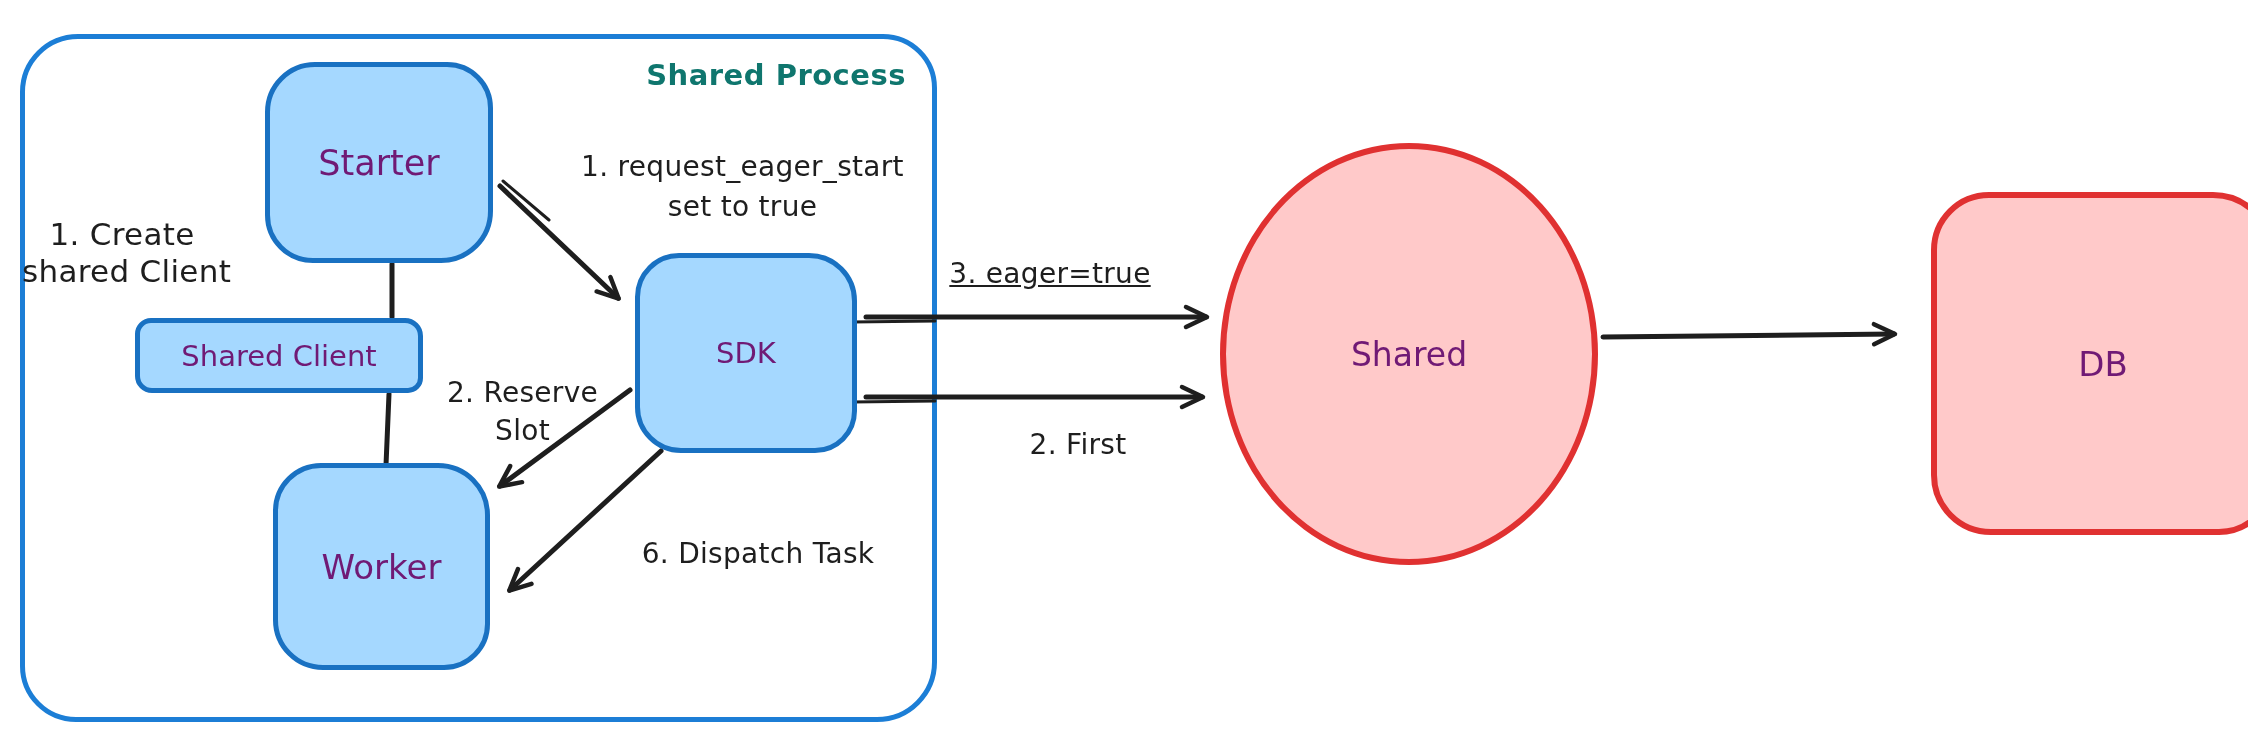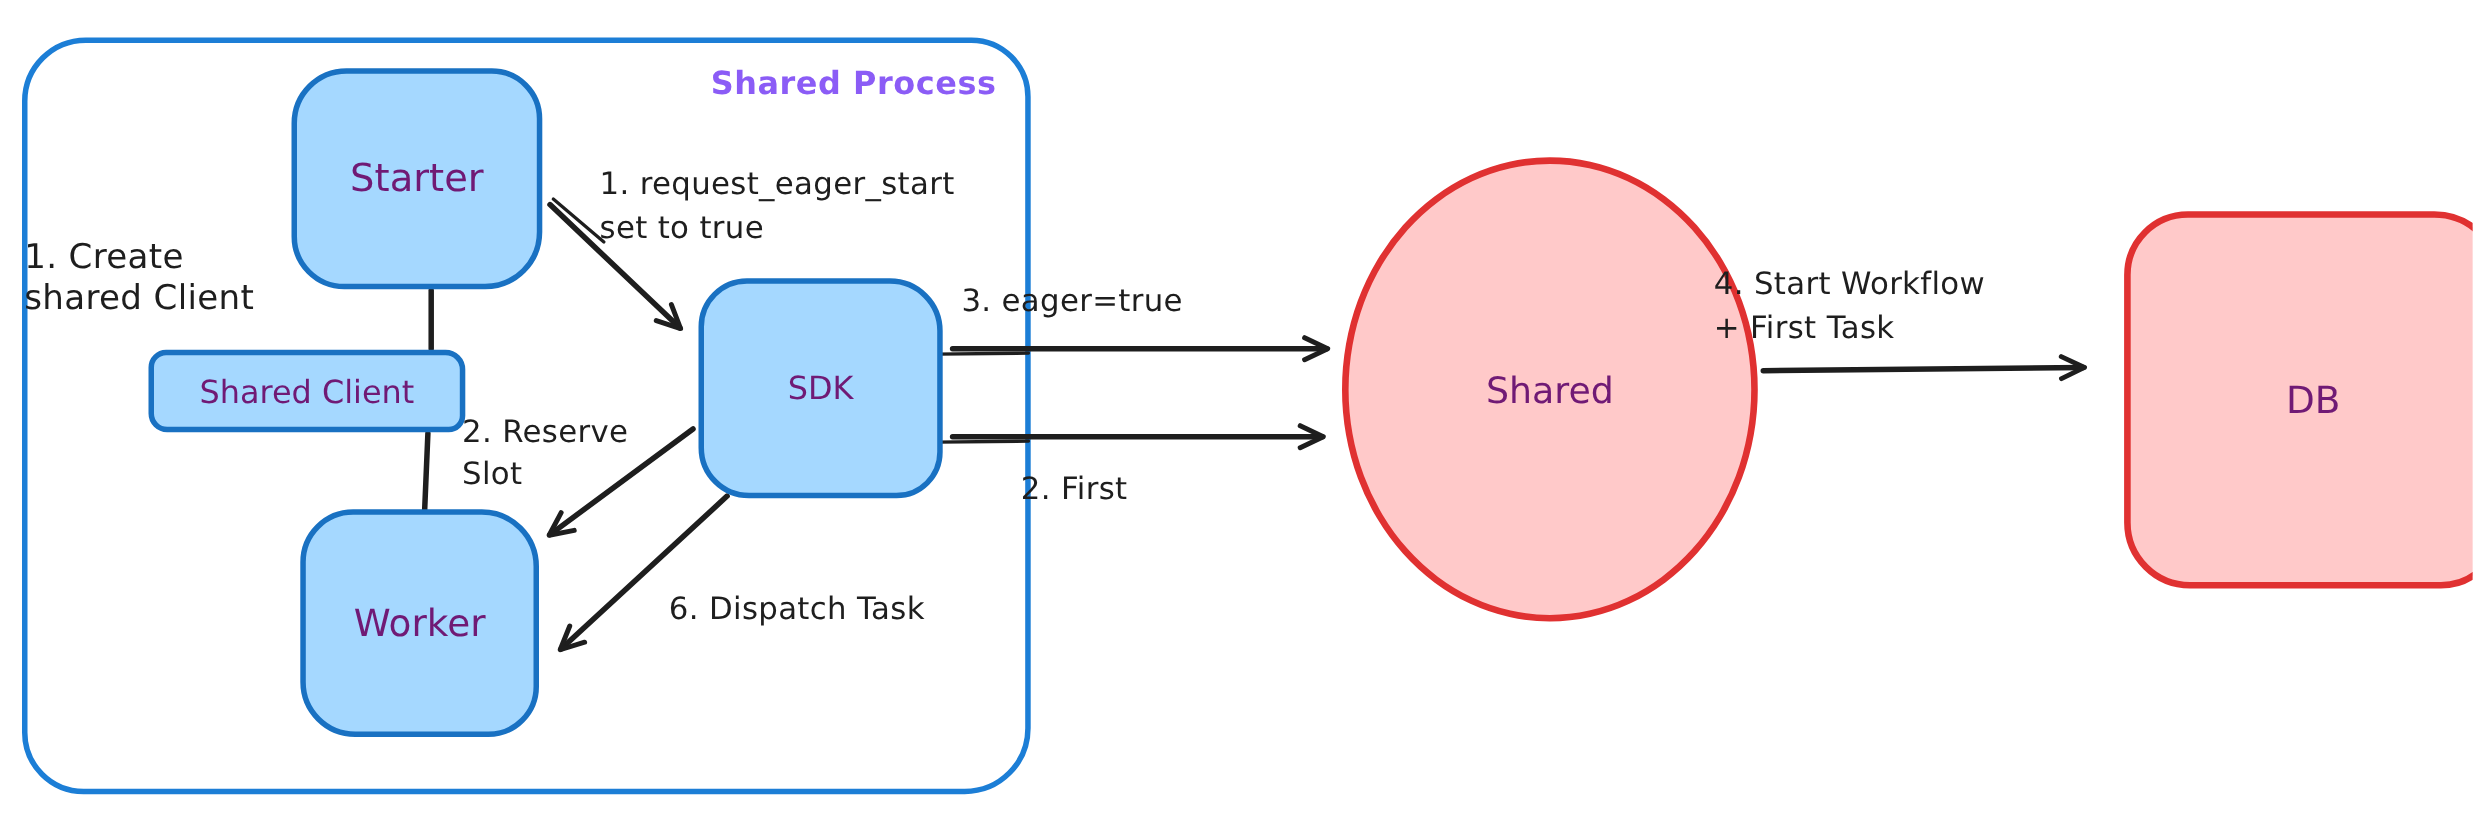--- a/index.html
+++ b/index.html
@@ -15,21 +15,21 @@
   svg.layer{pointer-events:none;}
 
   
   .group-box{
     position:absolute;left:20px;top:34px;width:917px;height:688px;
     box-sizing:border-box;border:5px solid #1c7ed6;
     border-radius:58px 54px 60px 56px;background:transparent;
   }
   .group-label{
     position:absolute;left:646px;top:58px;width:260px;
-    text-align:center;font-size:29px;font-weight:bold;color:#8b5cf6;
+    text-align:right;font-size:29px;font-weight:bold;color:#0f766e;
     letter-spacing:.5px;
   }
 
   
   .node{
     position:absolute;box-sizing:border-box;
     display:flex;align-items:center;justify-content:center;
     text-align:center;color:#701a75;
   }
   .node.blue{background:#a5d8ff;border:5px solid #1971c2;}
@@ -37,28 +37,28 @@
 
   .node-starter{left:265px;top:62px;width:228px;height:201px;border-radius:50px 46px 52px 48px;font-size:35px;}
   .node-shared-client{left:135px;top:318px;width:288px;height:75px;border-radius:16px 18px 15px 17px;border-width:4px;font-size:29px;}
   .node-worker{left:273px;top:463px;width:217px;height:207px;border-radius:48px 52px 46px 50px;font-size:34px;}
   .node-sdk{left:635px;top:253px;width:222px;height:200px;border-radius:44px 48px 42px 46px;font-size:29px;}
   .node-server{left:1220px;top:143px;width:378px;height:422px;border-radius:50%;font-size:33px;}
   .node-db{left:1903px;top:192px;width:344px;height:343px;border-radius:58px 62px 56px 60px;font-size:34px;margin-left:28px;}
 
   
   .ann{
-    position:absolute;
+    position:absolute;text-align:center;
     font-size:28px;line-height:39px;color:#1e1e1e;
     letter-spacing:.3px;white-space:nowrap;
   }
   .ann-create{left:22px;top:216px;width:200px;font-size:31px;line-height:37px;}
   .ann-request{left:545px;top:147px;width:395px;line-height:40px;}
   .ann-reserve{left:420px;top:374px;width:205px;line-height:38px;}
-  .ann-eager{left:874px;top:254px;width:300px;}
+  .ann-eager{left:900px;top:254px;width:300px;text-decoration:underline;}
   .ann-first{left:928px;top:426px;width:300px;line-height:37px;}
   .ann-dispatch{left:608px;top:534px;width:300px;}
   .ann-start-wf{left:1558px;top:238px;width:300px;line-height:40px;}
 </style>
 </head>
 <body>
 
 <div class="stage">
 
   <div class="group-box"></div>
@@ -126,24 +126,20 @@
 
   <div class="ann ann-reserve">
     <div>2. Reserve</div>
     <div>Slot</div>
   </div>
 
   <div class="ann ann-eager">
     <div>3. eager=true</div>
   </div>
 
-  <div class="ann ann-start-wf">
-    <div>4. Start Workflow</div>
-    <div>+ First Task</div>
-  </div>
 
   <div class="ann ann-first">
     <div>2. First</div>
   </div>
 
   <div class="ann ann-dispatch">
     <div>6. Dispatch Task</div>
   </div>
 
 </div>

